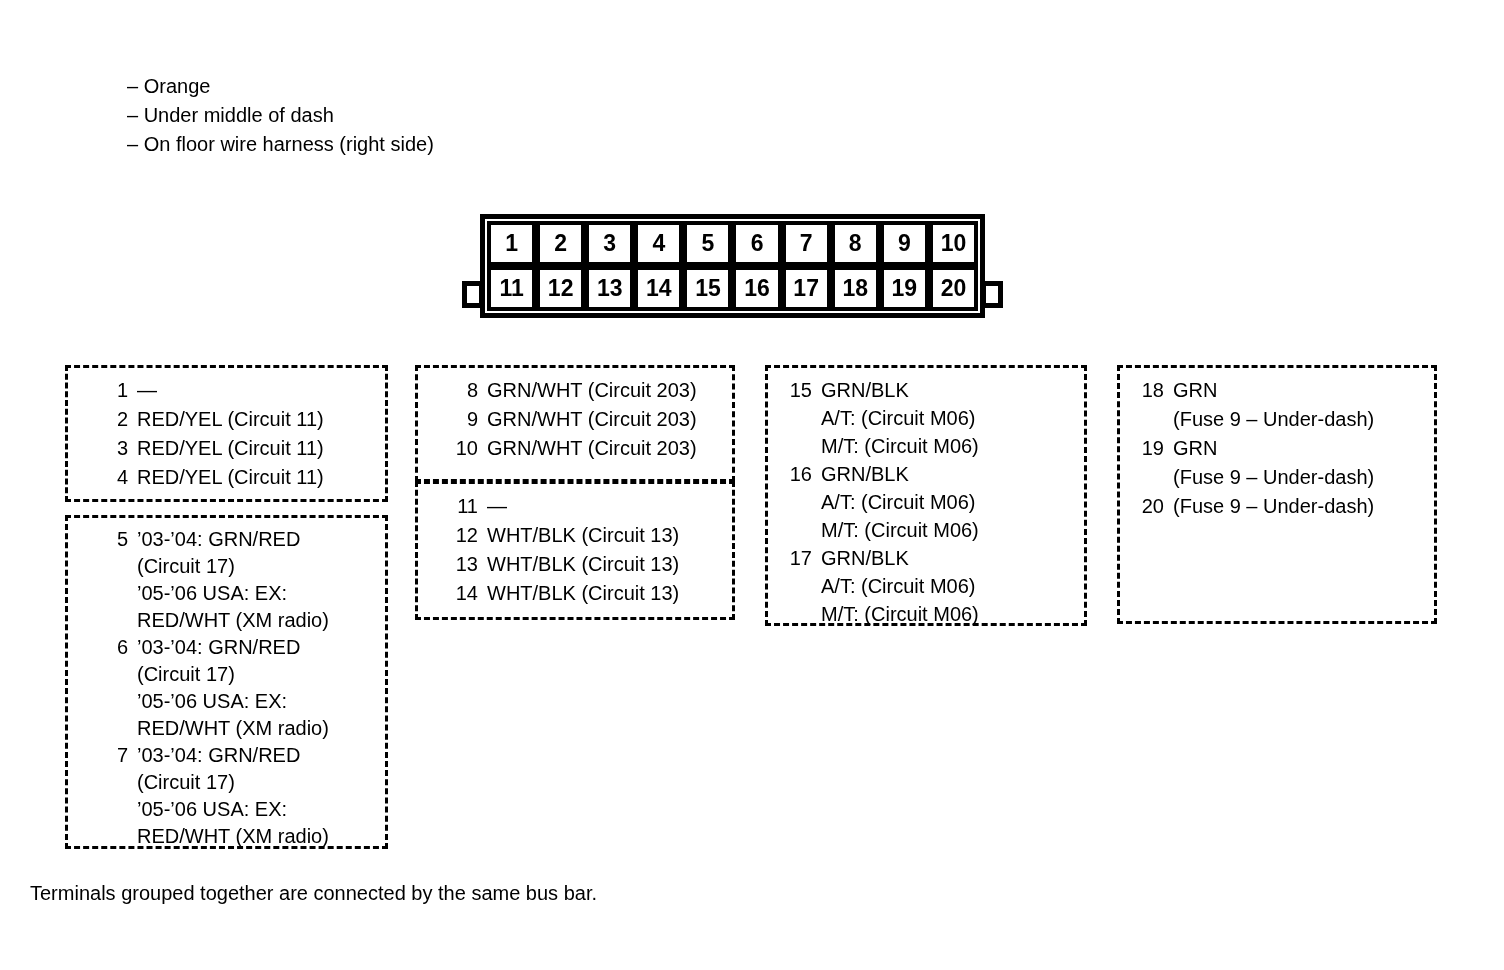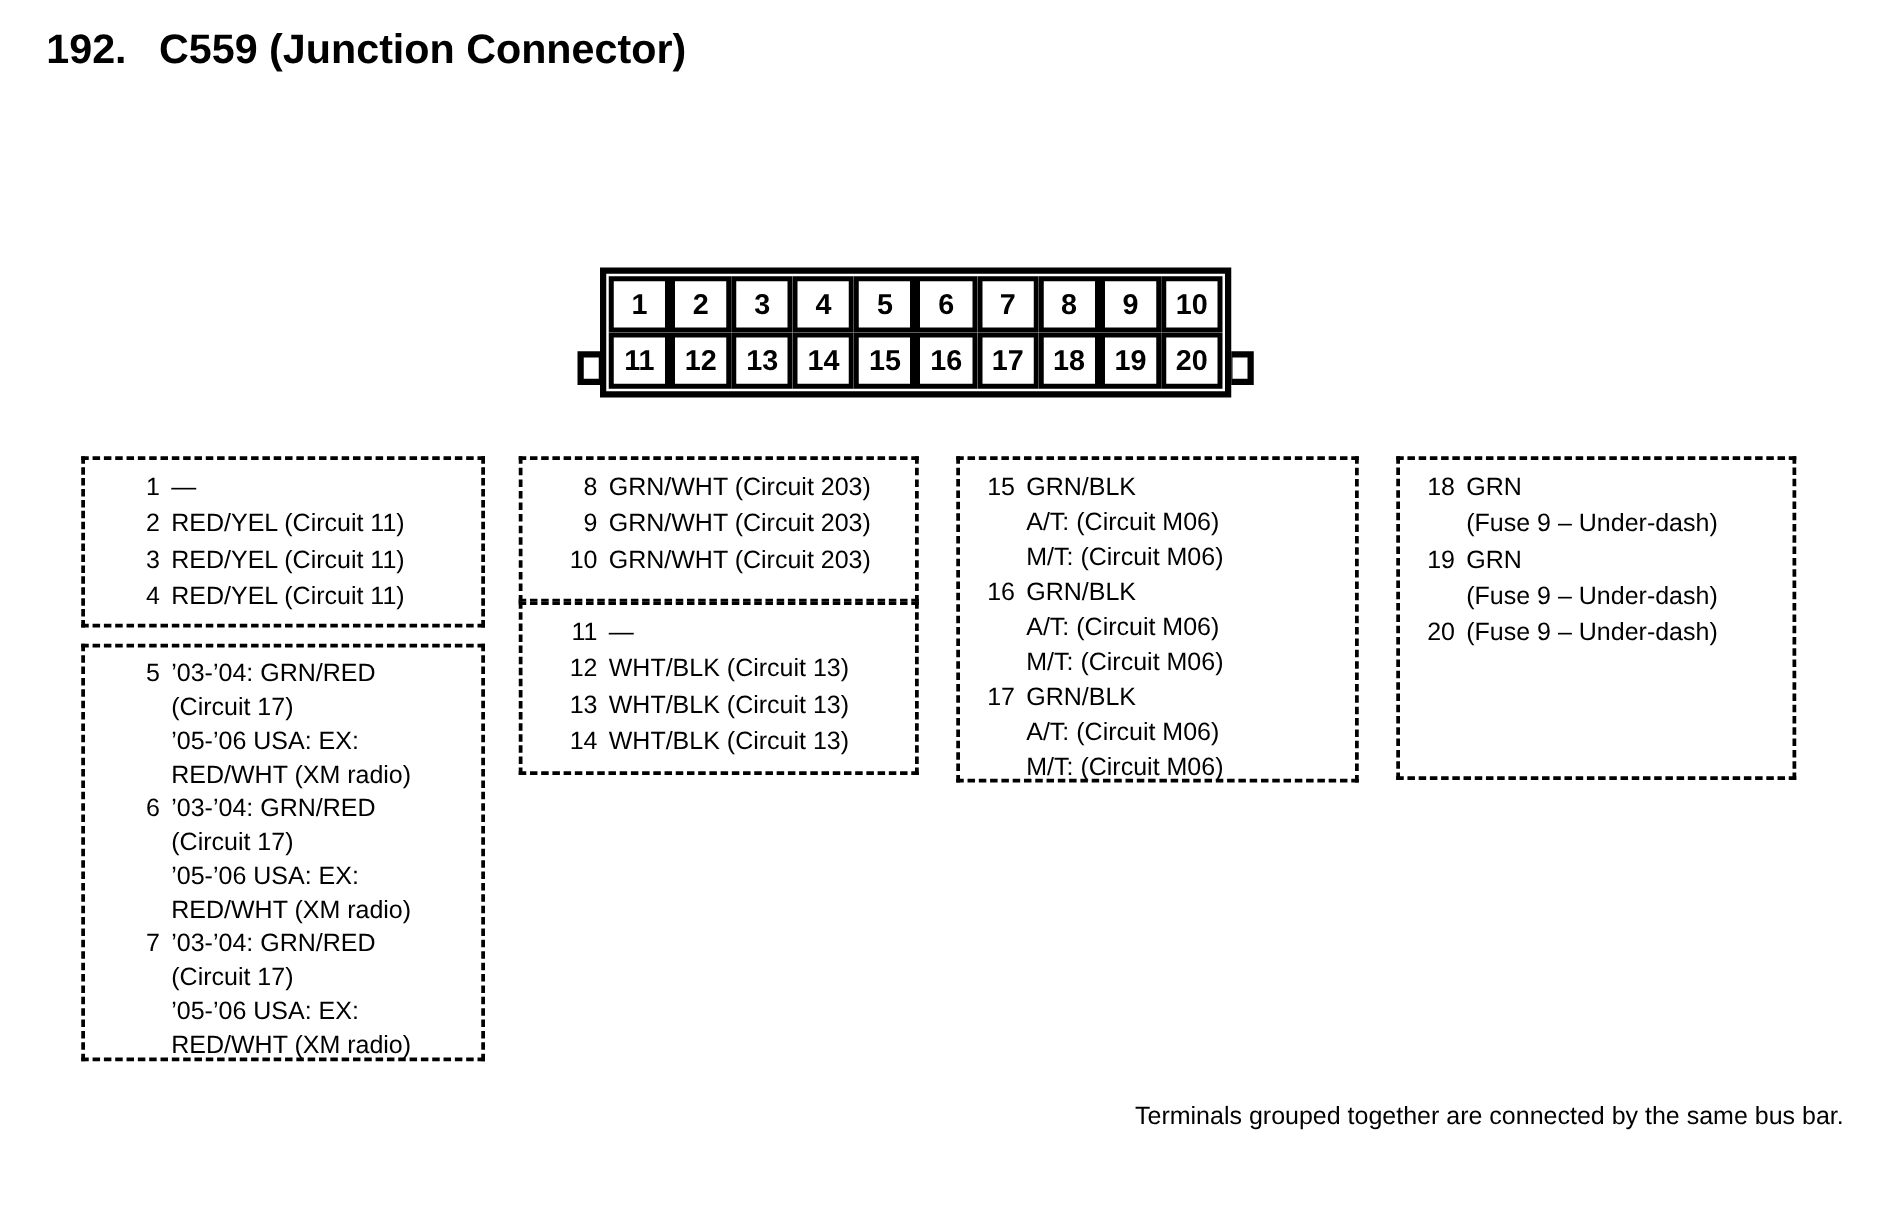--- a/index.html
+++ b/index.html
@@ -35,32 +35,33 @@
   .g0{left:65px; top:365px;width:323px;height:137px;}
   .g1{left:65px; top:515px;width:323px;height:334px;line-height:27px;}
   .g2{left:415px;top:365px;width:320px;height:117px;}
   .g3{left:415px;top:481px;width:320px;height:139px;}
   .g4{left:765px;top:365px;width:322px;height:261px;line-height:28px;padding-left:12px;}
   .g5{left:1117px;top:365px;width:320px;height:259px;padding-left:12px;}
   .entry{display:flex;align-items:flex-start;}
   .pin{flex:none;width:32px;text-align:right;margin-right:9px;}
   .desc{flex:1 1 auto;}
   
-  .footer{position:absolute;left:0;top:882px;width:1475px;text-align:right;font-size:20px;}
+  .footer{position:absolute;left:0;top:882px;width:1475px;text-align:left;font-size:20px;padding-left:30px;}
 </style>
 </head>
 <body>
 
 <div class="page">
 
-  <div class="title">
-    <span>192.</span>
-    <span>C559 (Junction Connector)</span>
+
+  <div class="bullets">
+    <div>– Orange</div>
+    <div>– Under middle of dash</div>
+    <div>– On floor wire harness (right side)</div>
   </div>
-
 
   <div class="tab tab-left"></div>
   <div class="tab tab-right"></div>
   <div class="connector">
       <div class="cell">1</div>
       <div class="cell">2</div>
       <div class="cell">3</div>
       <div class="cell">4</div>
       <div class="cell">5</div>
       <div class="cell">6</div>

